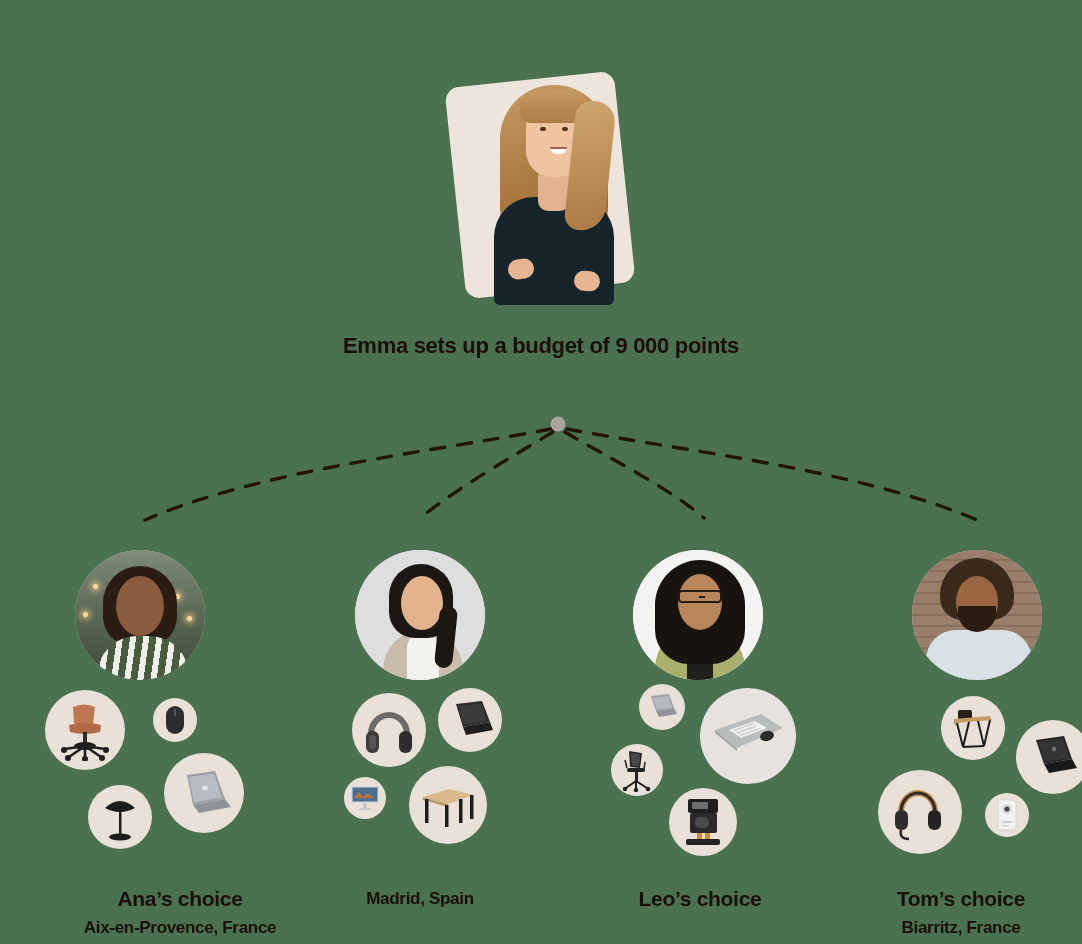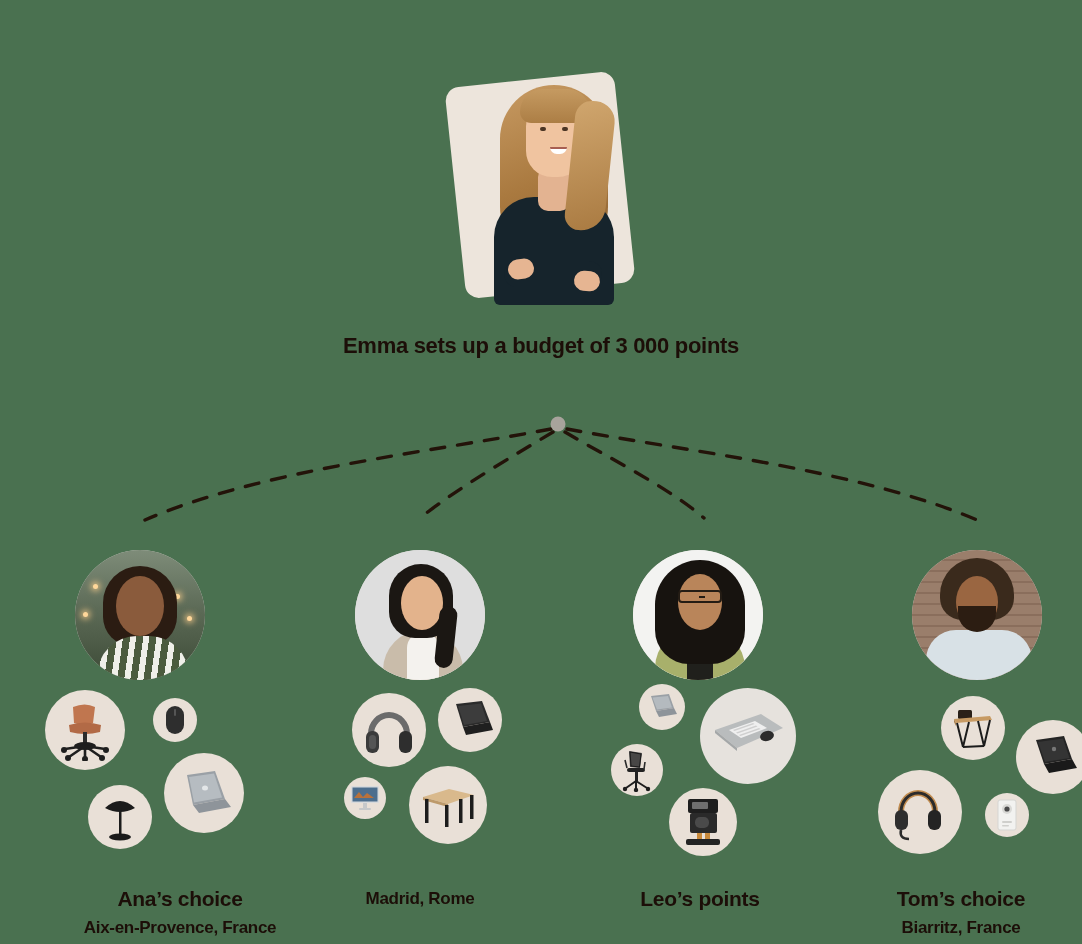--- a/index.html
+++ b/index.html
@@ -150,21 +150,21 @@
     <div class="p-hairside"></div>
     <div class="p-eye l"></div>
     <div class="p-eye r"></div>
     <div class="p-mouth"></div>
     <div class="p-arm"></div>
     <div class="p-hand-l"></div>
     <div class="p-hand-r"></div>
   </div>
 
   <div class="manager-caption">
-    <div class="budget">Emma sets up a budget of 3 000 points</div>
+    <div class="budget">Emma sets up a budget of 9 000 points</div>
   </div>
 
   <svg id="connectors" viewBox="0 0 1082 944">
     <path d="M551,429 C430,452 260,470 145,520" fill="none" stroke="#231309" stroke-width="3.4" stroke-dasharray="14 13" stroke-linecap="round"></path>
     <path d="M553,432 C515,455 462,485 420,518" fill="none" stroke="#231309" stroke-width="3.4" stroke-dasharray="14 13" stroke-linecap="round"></path>
     <path d="M565,432 C607,457 668,487 704,518" fill="none" stroke="#231309" stroke-width="3.4" stroke-dasharray="14 13" stroke-linecap="round"></path>
     <path d="M567,429 C690,452 860,470 977,520" fill="none" stroke="#231309" stroke-width="3.4" stroke-dasharray="14 13" stroke-linecap="round"></path>
     <circle cx="558" cy="424" r="7.5" fill="#A8A39C"></circle>
   </svg>
 
@@ -271,21 +271,21 @@
         <path d="M4 16 L30 8 L55 14 L29 23 Z" fill="#D9B98C"></path>
         <path d="M4 16 L29 23 L29 26 L4 19 Z" fill="#BD9A6B"></path>
         <rect x="6" y="18" width="3.5" height="24" fill="#1C1C1C"></rect>
         <rect x="26" y="24" width="3.5" height="22" fill="#1C1C1C"></rect>
         <rect x="40" y="18" width="3.5" height="24" fill="#1C1C1C"></rect>
         <rect x="51" y="14" width="3.5" height="24" fill="#1C1C1C"></rect>
       </svg>
     </div>
 
     <div class="label" style="left:280px; top:884px; width:280px;">
-      <div class="city">Madrid, Rome</div>
+      <div class="city">Madrid, Spain</div>
     </div>
   </div>
 
   <div class="col">
     <div class="avatar leo" style="left:633px; top:550px; width:130px; height:130px;">
       <div class="av leo">
         <div class="bg"></div>
         <div class="torso"></div>
         <div class="strap"></div>
         <div class="hair"></div>
@@ -336,21 +336,21 @@
         <rect x="12" y="7" width="16" height="7" rx="1" fill="#6E6E6E"></rect>
         <rect x="10" y="18" width="27" height="20" rx="2" fill="#2A2A2A"></rect>
         <rect x="15" y="22" width="14" height="11" rx="5" fill="#4A4A4A"></rect>
         <rect x="17" y="38" width="5" height="6" fill="#C98A3C"></rect>
         <rect x="25" y="38" width="5" height="6" fill="#C98A3C"></rect>
         <rect x="6" y="44" width="34" height="6" rx="2" fill="#232323"></rect>
       </svg>
     </div>
 
     <div class="label" style="left:560px; top:884px; width:280px;">
-      <div class="name">Leo’s points</div>
+      <div class="name">Leo’s choice</div>
     </div>
   </div>
 
   <div class="col">
     <div class="avatar tom" style="left:912px; top:550px; width:130px; height:130px;">
       <div class="av tom">
         <div class="bg"></div>
         <div class="torso"></div>
         <div class="hair"></div>
         <div class="head"></div>

